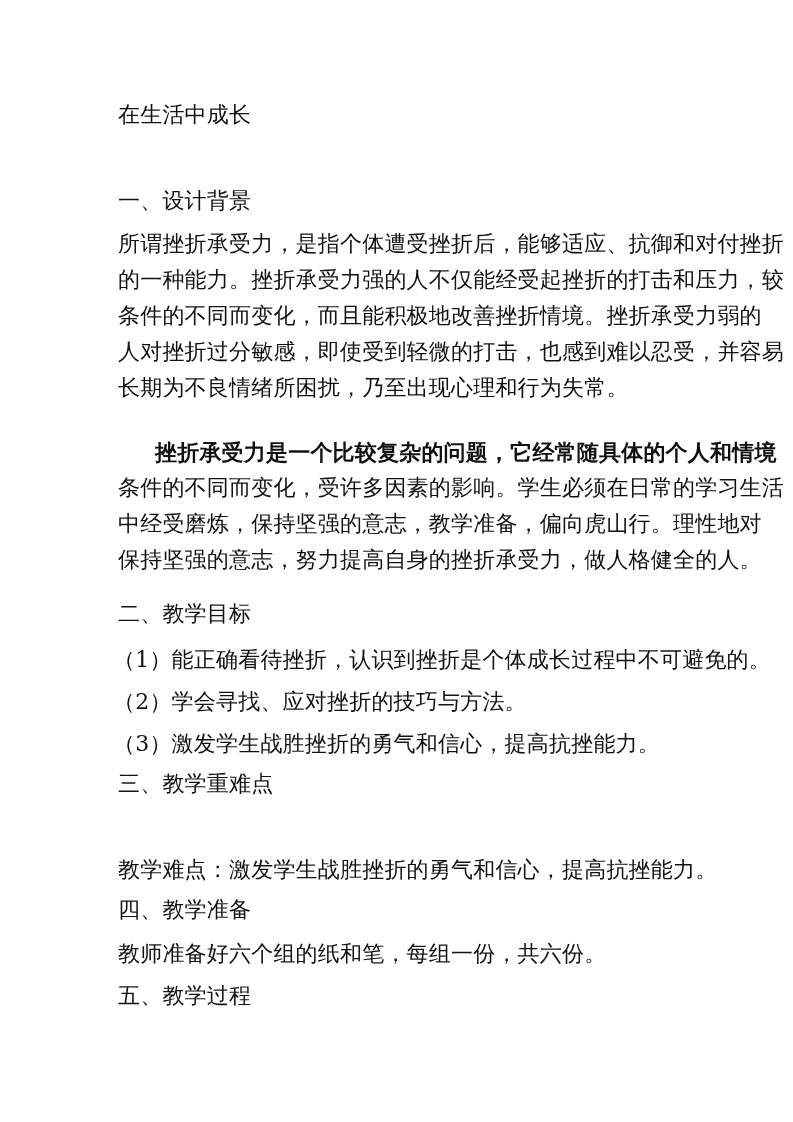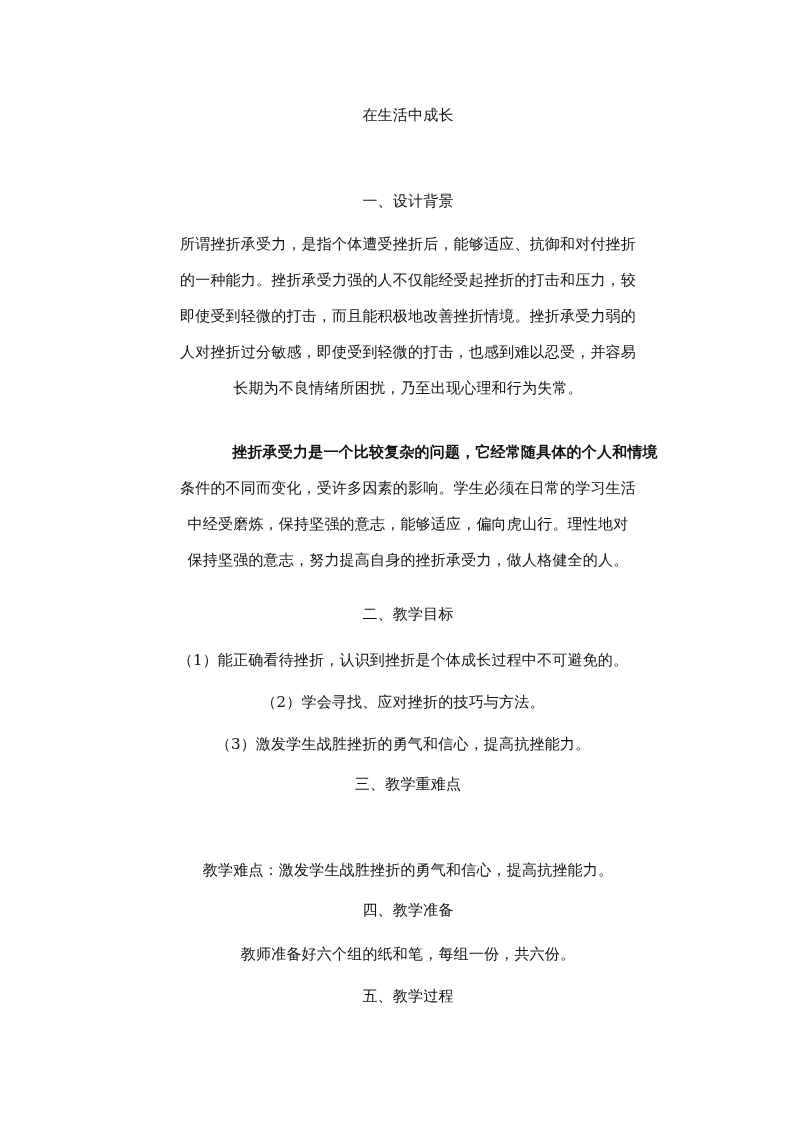--- a/index.html
+++ b/index.html
@@ -19,50 +19,49 @@
       position: absolute;
       left: 0; top: 0;
       width: 793px;
       height: 1122px;
       background: #ffffff;
     }
     .line {
       position: absolute;
       left: 118px;
       width: 580px;
-      font-size: 15px;
+      font-size: 22px;
       line-height: 24px;
       white-space: nowrap;
       letter-spacing: 0.2px;
-      text-align: center;
     }
     .indent { left: 155px; font-weight: bold; }
     .list { left: 113px; }
   </style>
 </head>
 <body>
 
 <div class="page">
 
   <div class="line" style="top:103px">在生活中成长</div>
 
   <div class="line" style="top:189px">一、设计背景</div>
 
   <div>
     <div class="line" style="top:232px">所谓挫折承受力，是指个体遭受挫折后，能够适应、抗御和对付挫折</div>
     <div class="line" style="top:268px">的一种能力。挫折承受力强的人不仅能经受起挫折的打击和压力，较</div>
-    <div class="line" style="top:304px">即使受到轻微的打击，而且能积极地改善挫折情境。挫折承受力弱的</div>
+    <div class="line" style="top:304px">条件的不同而变化，而且能积极地改善挫折情境。挫折承受力弱的</div>
     <div class="line" style="top:340px">人对挫折过分敏感，即使受到轻微的打击，也感到难以忍受，并容易</div>
     <div class="line" style="top:376px">长期为不良情绪所困扰，乃至出现心理和行为失常。</div>
   </div>
 
   <div>
     <div class="line indent" style="top:440px">挫折承受力是一个比较复杂的问题，它经常随具体的个人和情境</div>
     <div class="line" style="top:476px">条件的不同而变化，受许多因素的影响。学生必须在日常的学习生活</div>
-    <div class="line" style="top:512px">中经受磨炼，保持坚强的意志，能够适应，偏向虎山行。理性地对</div>
+    <div class="line" style="top:512px">中经受磨炼，保持坚强的意志，教学准备，偏向虎山行。理性地对</div>
     <div class="line" style="top:548px">保持坚强的意志，努力提高自身的挫折承受力，做人格健全的人。</div>
   </div>
 
   <div class="line" style="top:602px">二、教学目标</div>
   <div class="line list" style="top:648px">（1）能正确看待挫折，认识到挫折是个体成长过程中不可避免的。</div>
   <div class="line list" style="top:690px">（2）学会寻找、应对挫折的技巧与方法。</div>
   <div class="line list" style="top:732px">（3）激发学生战胜挫折的勇气和信心，提高抗挫能力。</div>
 
   <div class="line" style="top:772px">三、教学重难点</div>
   <div class="line" style="top:858px">教学难点：激发学生战胜挫折的勇气和信心，提高抗挫能力。</div>

